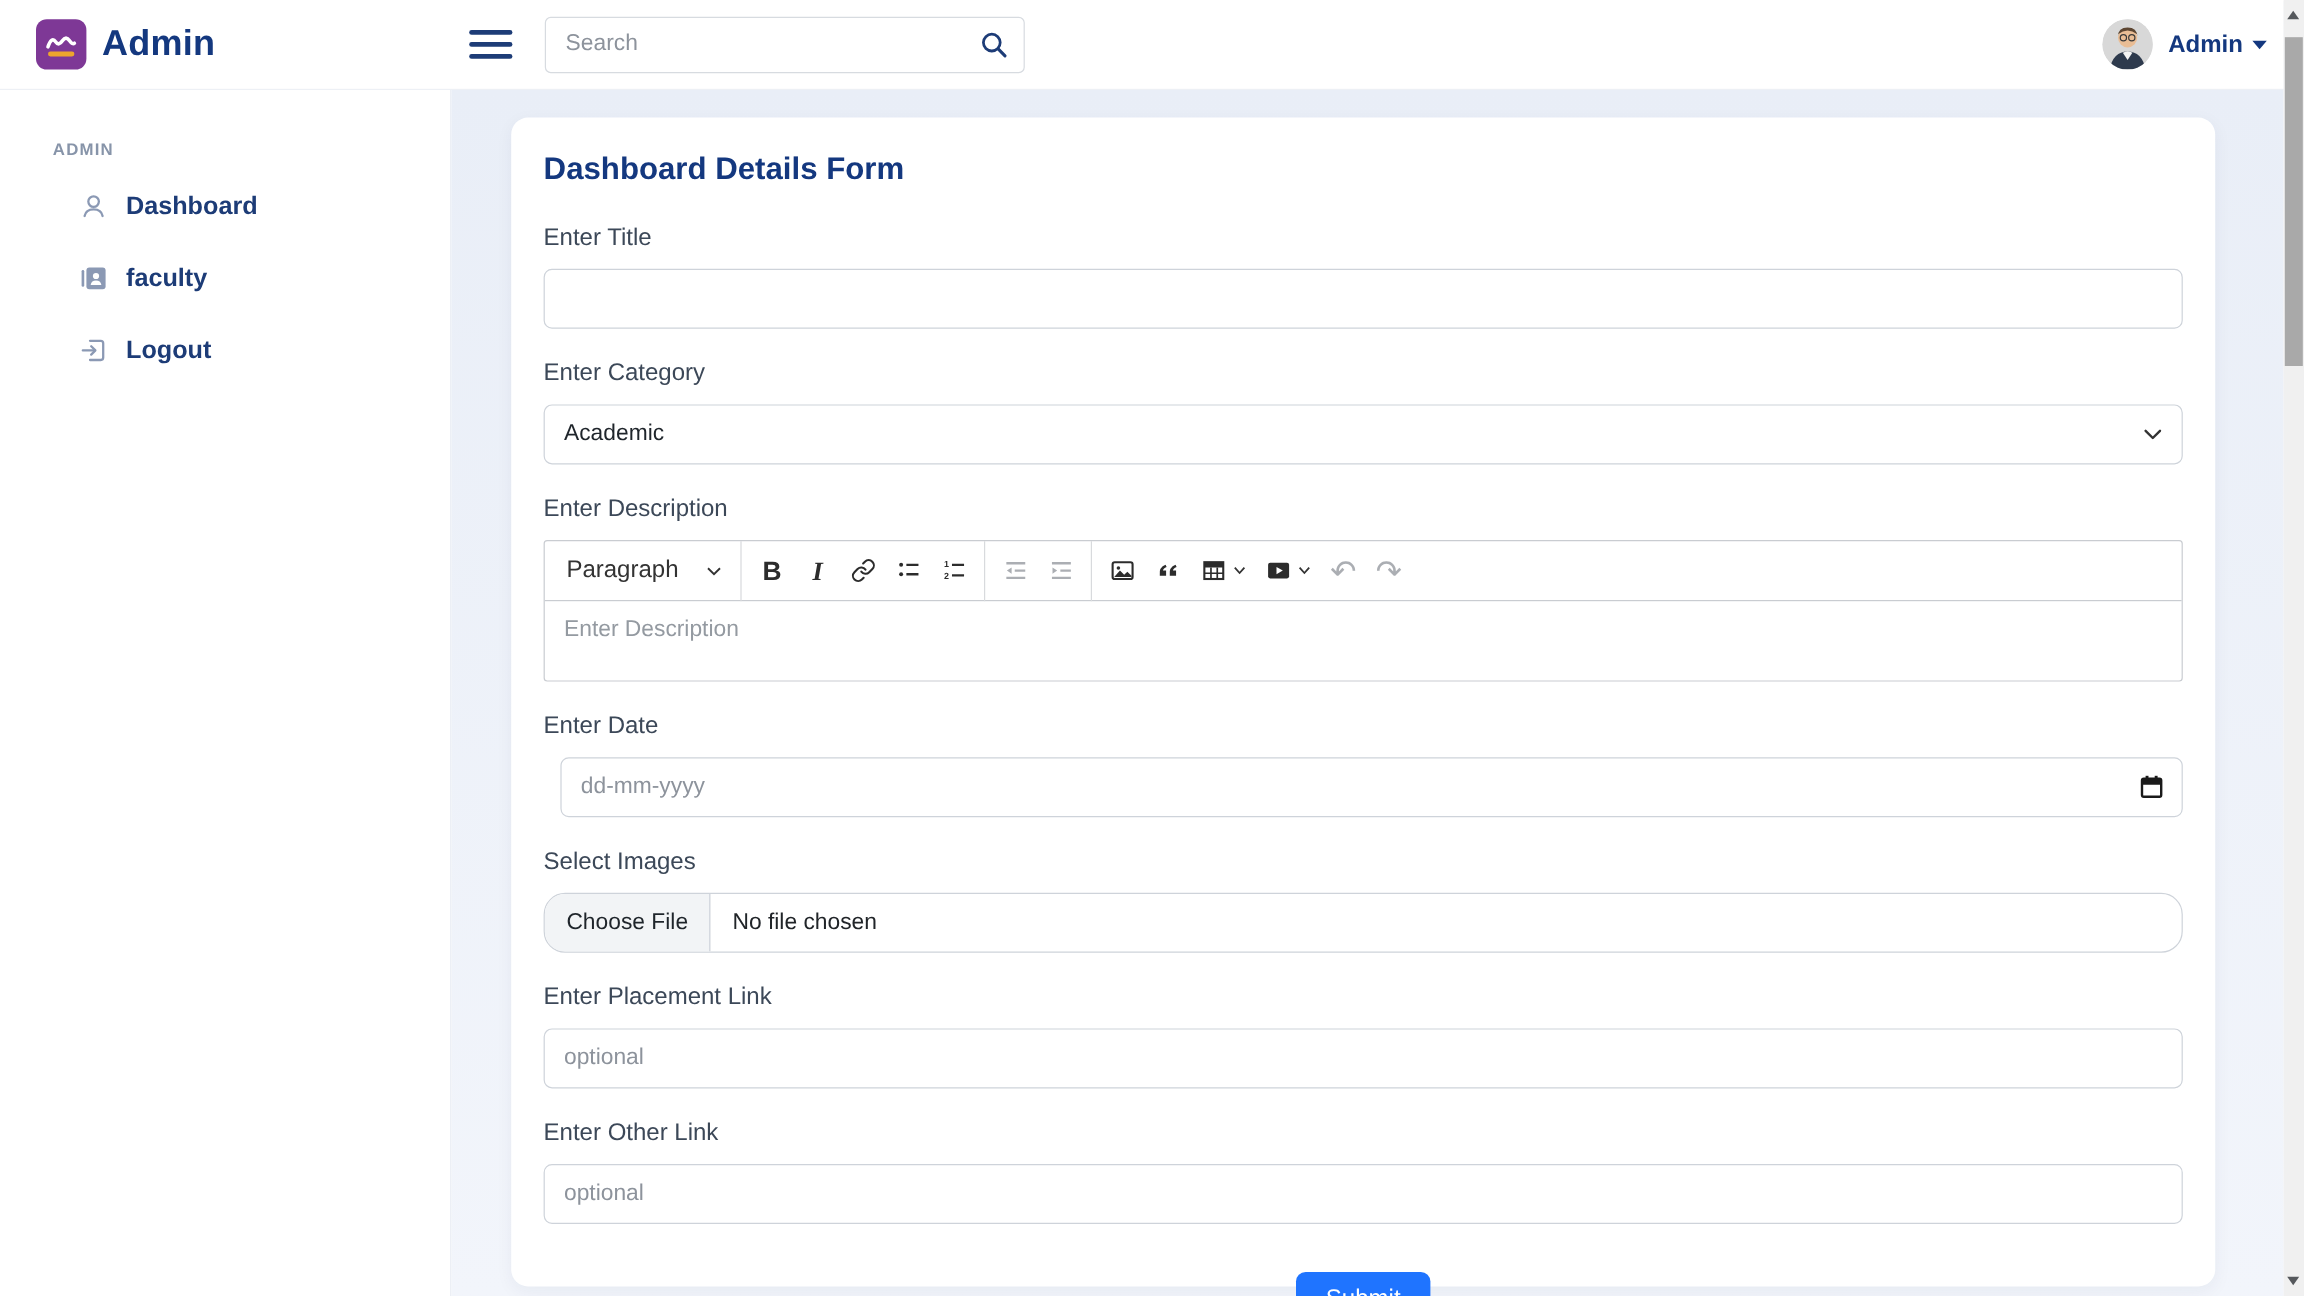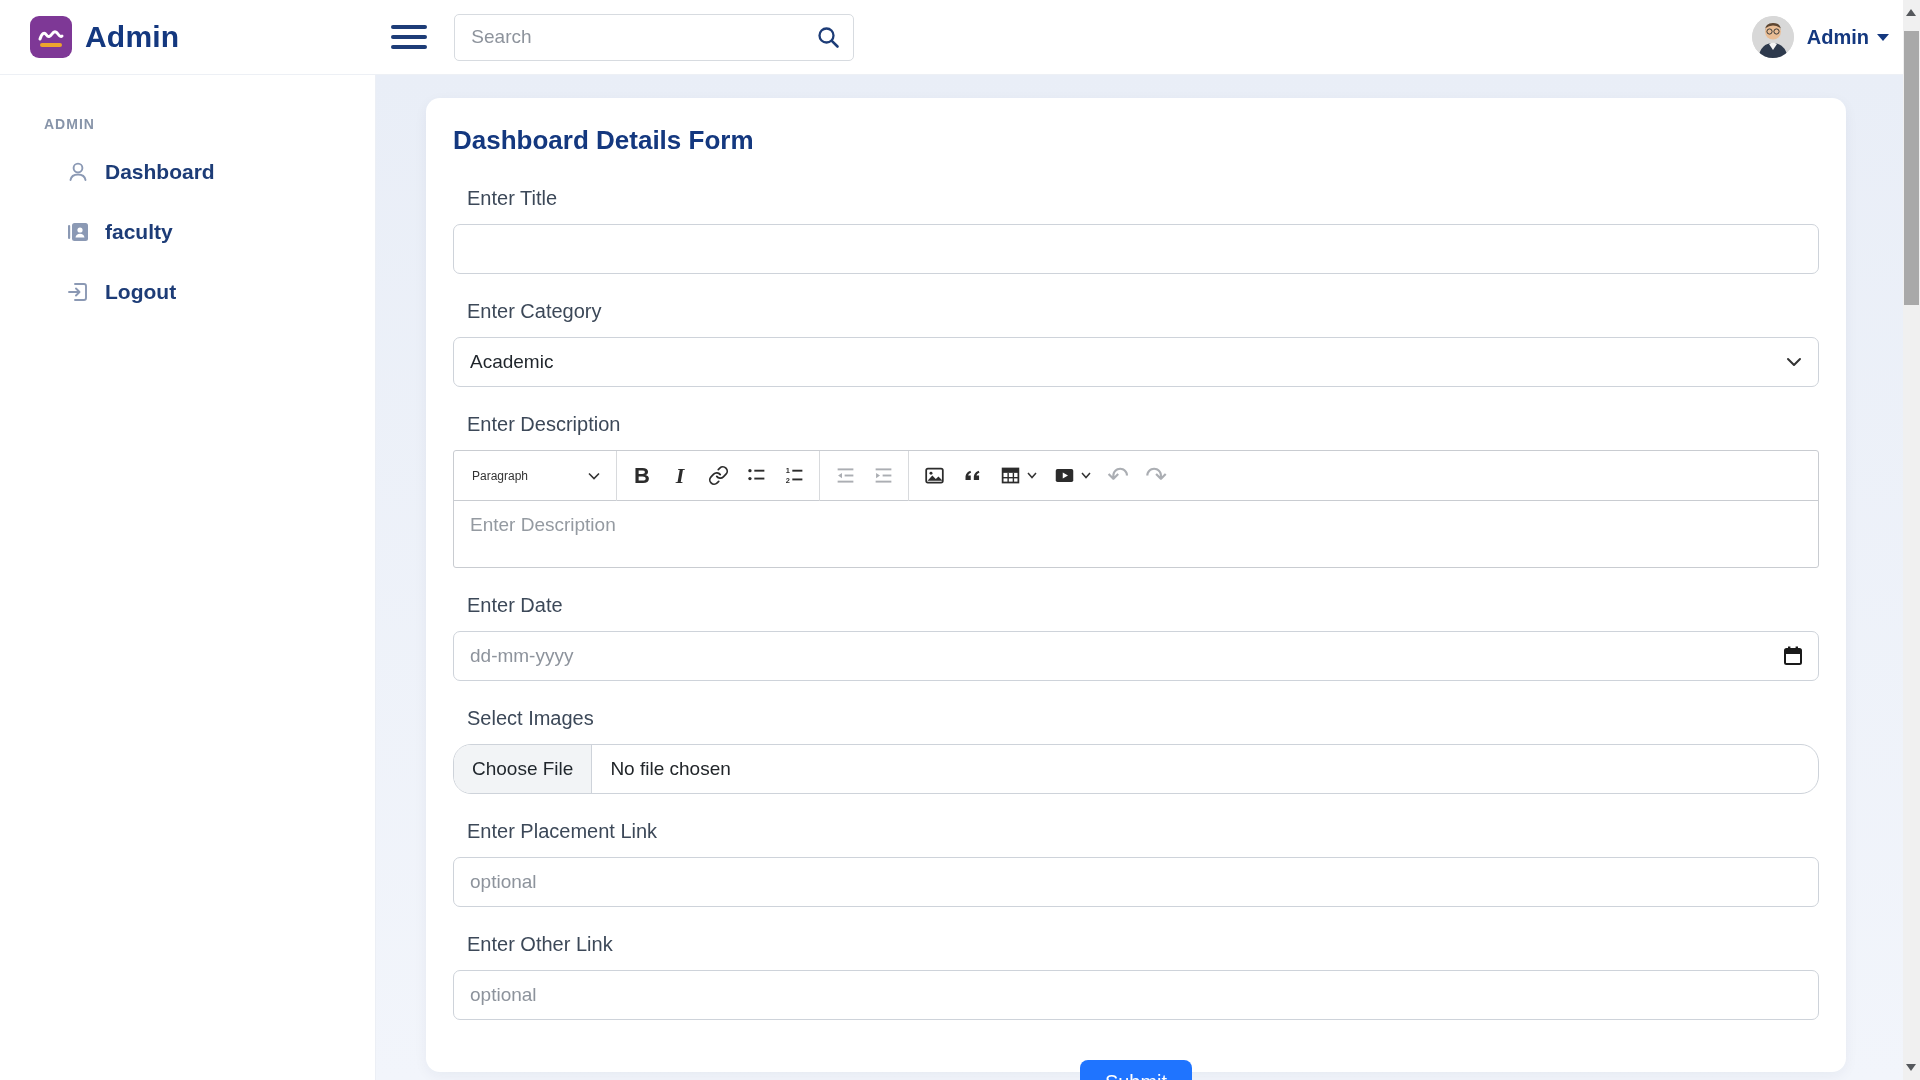--- a/index.html
+++ b/index.html
@@ -50,44 +50,44 @@
   .main {
     position:absolute; top:74px; left:376px; width:1527px; height:1006px;
     background:linear-gradient(180deg, #e9eef7 0%, #f2f5fb 100%); overflow:hidden;
   }
   .card {
     position:absolute; left:50px; top:24px; width:1420px; height:974px;
     background:#fff; border-radius:14px; box-shadow:0 4px 14px rgba(25,42,70,.05);
     padding:27px 27px 0 27px;
   }
   .card-title { font-size:26px; font-weight:700; color:#14387f; }
-  .form-label { margin-top:26px; margin-bottom:14px; font-size:20px; color:#3c4858;margin-left:14px; }
+  .form-label { margin-top:26px; margin-bottom:14px; font-size:20px; color:#3c4858; }
   .form-label.first { margin-top:31px; }
   .text-input {
     width:100%; height:50px; border:1px solid #ced3da; border-radius:7px;
     padding:0 16px; font-size:19px; color:#212529; outline:none; background:#fff;
     font-family:"Liberation Sans", sans-serif;
   }
   .text-input::placeholder { color:#8d939c; }
   .select-box {
     position:relative; width:100%; height:50px; border:1px solid #ced3da; border-radius:7px;
     display:flex; align-items:center; padding:0 16px; font-size:19px; color:#1f252b; cursor:pointer; background:#fff;
   }
   .select-caret { position:absolute; right:16px; top:18px; }
 
-  .date-wrap { position:relative; }
+  .date-wrap { position:relative;margin-left:14px; }
   .date-icon { position:absolute; right:14px; top:13px; cursor:pointer; }
 
   
   .editor { border:1px solid #c9ccd1; border-radius:3px; background:#fff; }
   .editor-toolbar {
     height:50px; border-bottom:1px solid #c9ccd1; display:flex; align-items:center; padding:0 8px;
   }
   .para-drop { display:flex; align-items:center; padding:0 10px; height:40px; cursor:pointer; }
-  .para-label { font-size:12px; color:#333; margin-right:60px; }
+  .para-label { font-size:20px; color:#333; margin-right:24px; }
   .tsep { width:1px; height:50px; background:#d8dadd; margin:0 6px; align-self:center; }
   .tbtn {
     width:38px; height:40px; display:flex; align-items:center; justify-content:center;
     color:#2c2c2c; cursor:pointer; border-radius:3px;
   }
   .tbtn.withcaret { width:54px; }
   .tbtn .caret { margin-left:6px; }
   .tbtn.disabled { color:#abaeb3; cursor:default; }
   .b-glyph { font-size:22px; font-weight:900; }
   .i-glyph { font-size:22px; font-style:italic; font-family:"Liberation Serif", serif; font-weight:600; }

